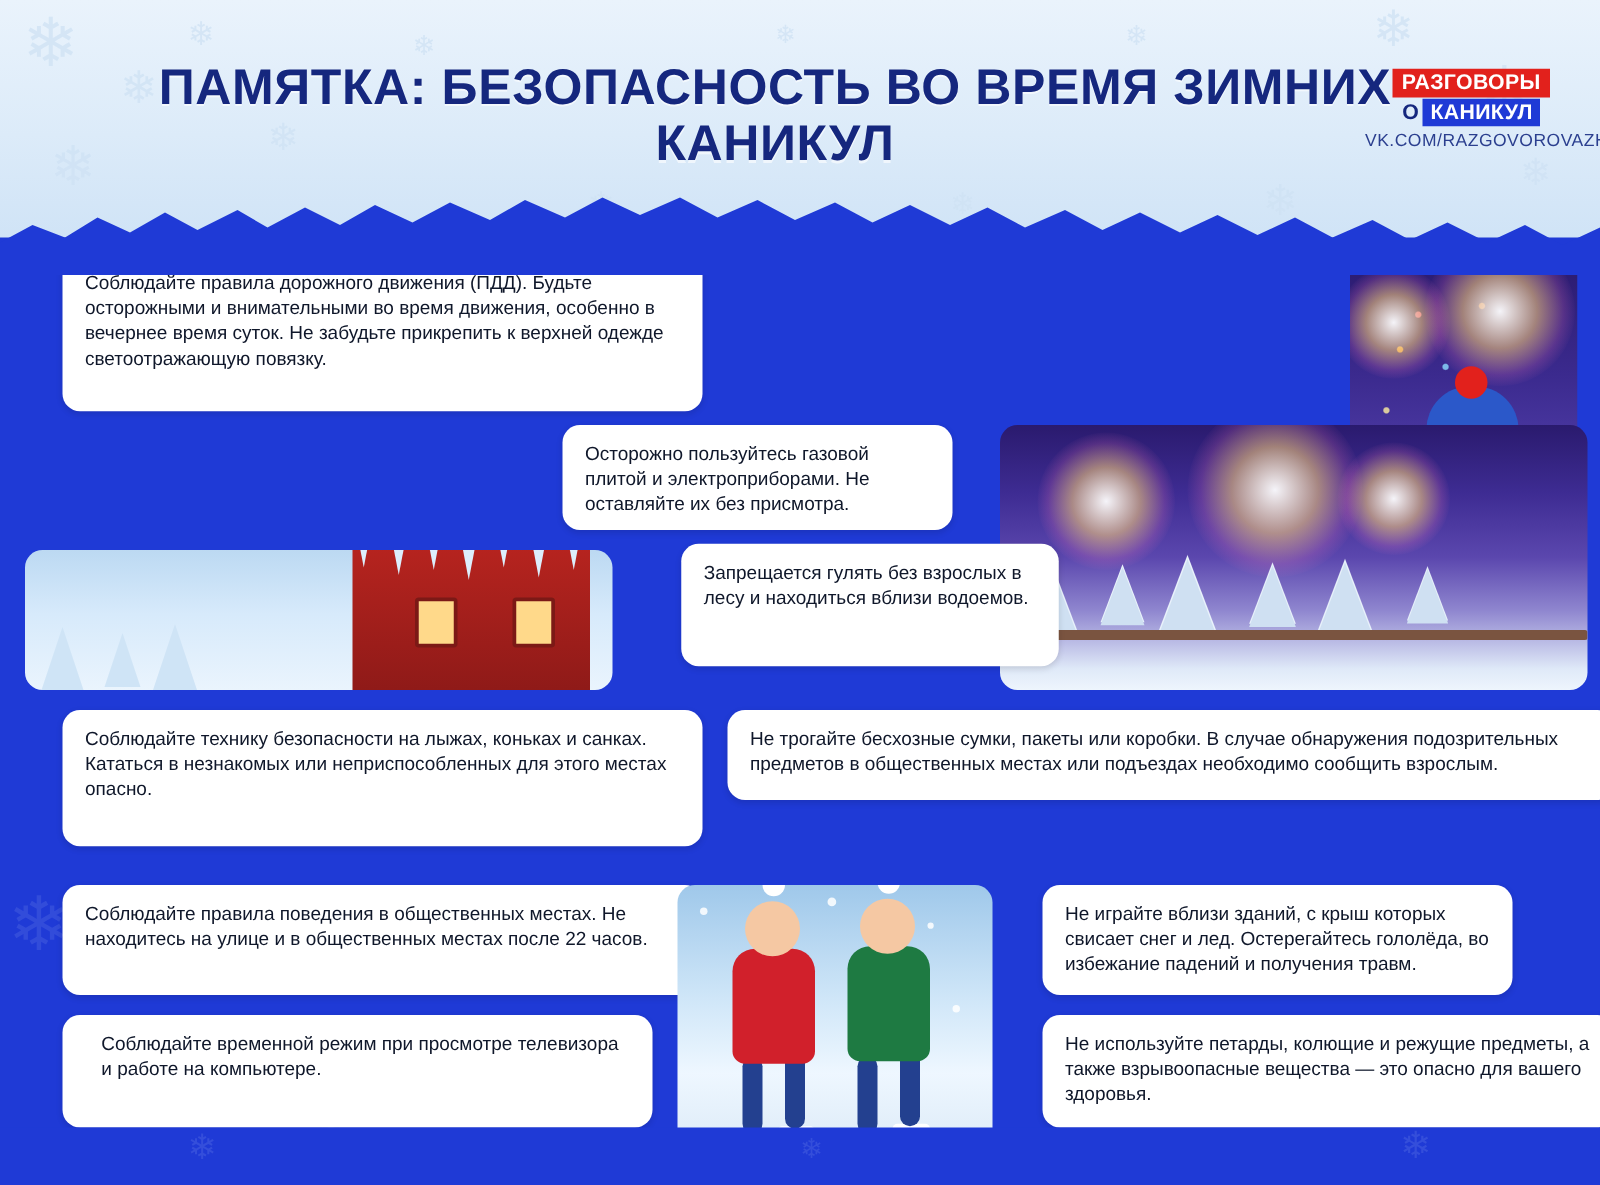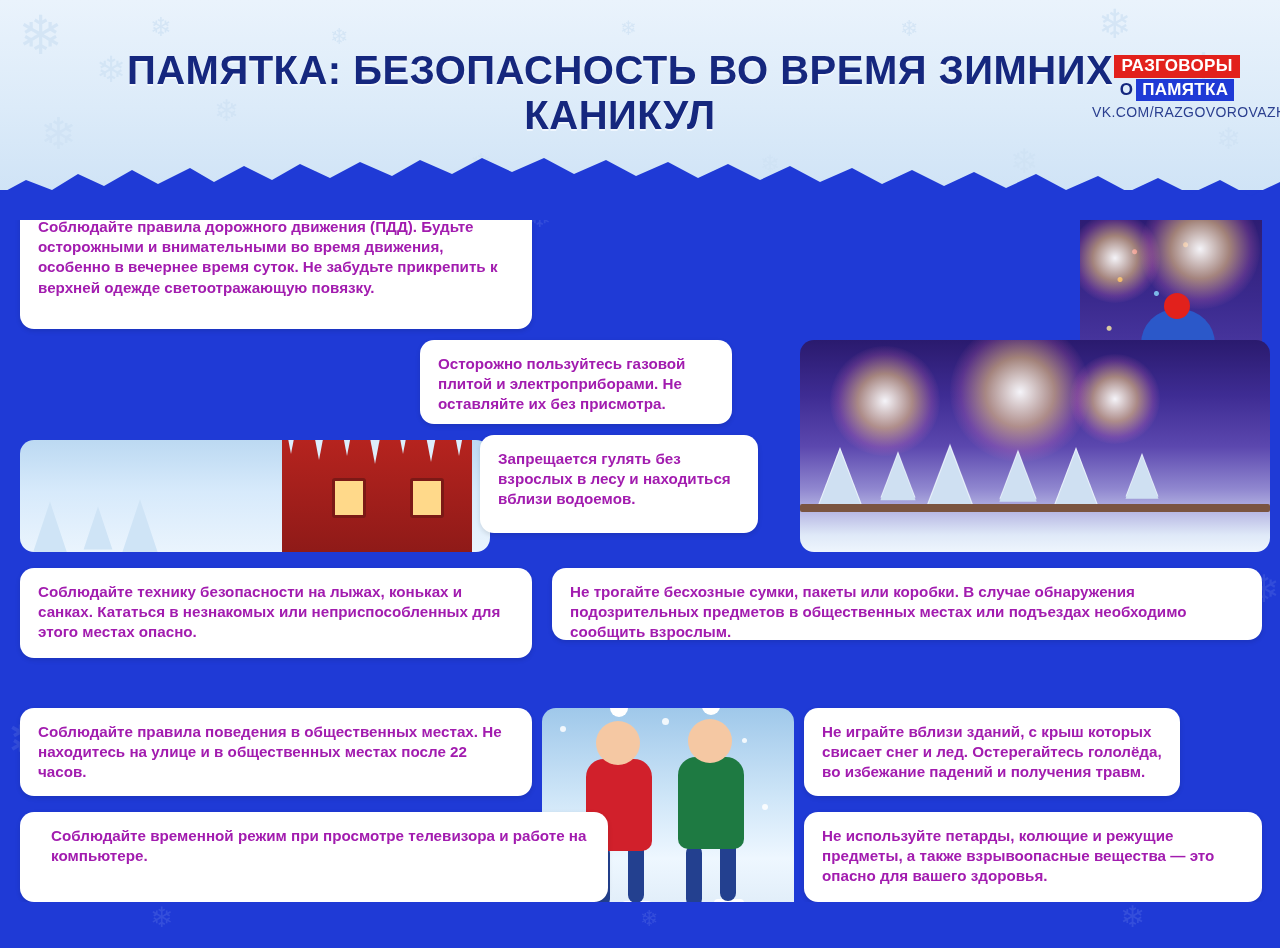--- a/index.html
+++ b/index.html
@@ -57,26 +57,27 @@
     background: #1f3ad6;
     overflow: hidden;
   }
   .board-flakes { position: absolute; inset: 0; pointer-events: none; }
   .board-flakes .snowflake { color: #4a62e0; opacity: .45; }
 
   .card {
     position: absolute;
     background: #ffffff;
     border-radius: 14px;
-    color: #a21caf;
+    color: #0f172a;
     font-size: 15.2px;
-    font-weight: bold;
+    font-weight: normal;
     line-height: 1.33;
     padding: 14px 18px;
     box-shadow: 0 2px 5px rgba(0,0,0,.12);
+    margin-left: 30px;
   }
   .photo {
     position: absolute;
     border-radius: 14px;
     overflow: hidden;
   }
 
   
   #photo-fireworks {
     background:
@@ -157,21 +158,21 @@
   <span class="snowflake" style="left:1010px;top:144px; font-size:34px;">❄</span>
   <span class="snowflake" style="left:1098px;top:4px;   font-size:40px;">❄</span>
   <span class="snowflake" style="left:1180px;top:46px;  font-size:56px;">❄</span>
   <span class="snowflake" style="left:1216px;top:124px; font-size:30px;">❄</span>
 
   <div class="header-title">ПАМЯТКА: БЕЗОПАСНОСТЬ ВО ВРЕМЯ ЗИМНИХ КАНИКУЛ</div>
 
   <div class="logo">
     <div><span class="logo-line1">РАЗГОВОРЫ</span></div>
     <div class="logo-line2">
-      <span>О</span><span class="hl">ПАМЯТКА</span>
+      <span>О</span><span class="hl">КАНИКУЛ</span>
     </div>
     <div class="logo-url">VK.COM/RAZGOVOROVAZHNOM</div>
   </div>
 </div>
 
 <svg class="torn" viewBox="0 0 1280 70" preserveAspectRatio="none">
   <path d="M0,44 L26,30 L52,40 L78,24 L104,36 L132,20 L158,34 L190,18 L214,32 L244,16 L272,30 L300,14
            L330,28 L360,12 L392,26 L420,10 L452,24 L482,8 L512,22 L544,8 L574,24 L606,10 L636,26
            L668,12 L698,28 L728,14 L760,30 L790,16 L820,32 L852,18 L882,34 L912,20 L944,36 L974,22
            L1006,38 L1036,24 L1066,40 L1098,26 L1128,42 L1158,28 L1190,44 L1220,30 L1250,46 L1280,32
@@ -239,25 +240,25 @@
     <div class="icicle" style="right:26px;  bottom:96px;"></div>
     <div class="icicle" style="right:54px;  bottom:90px;"></div>
     <div class="icicle" style="right:82px;  bottom:98px;"></div>
     <div class="icicle" style="right:110px; bottom:88px;"></div>
     <div class="icicle" style="right:138px; bottom:96px;"></div>
     <div class="icicle" style="right:166px; bottom:92px;"></div>
     <div class="icicle" style="right:194px; bottom:98px;"></div>
 
   </div>
 
-  <div class="card" id="c-forest" style="left:480px; top:245px; width:278px; height:98px;">
+  <div class="card" id="c-forest" style="left:515px; top:245px; width:302px; height:98px;">
     <span>Запрещается гулять без взрослых в лесу и находиться вблизи водоемов.</span>
   </div>
 
-  <div class="card" id="c-sport" style="left:20px; top:378px; width:512px; height:90px;">
+  <div class="card" id="c-sport" style="left:20px; top:378px; width:512px; height:109px;">
     <span>Соблюдайте технику безопасности на лыжах, коньках и санках. Кататься в незнакомых или неприспособленных для этого местах опасно.</span>
   </div>
 
   <div class="card" id="c-bags" style="left:552px; top:378px; width:710px; height:72px;">
     <span>Не трогайте бесхозные сумки, пакеты или коробки. В случае обнаружения подозрительных предметов в общественных местах или подъездах необходимо сообщить взрослым.</span>
   </div>
 
   <div class="card" id="c-public" style="left:20px; top:518px; width:512px; height:88px;">
     <span>Соблюдайте правила поведения в общественных местах. Не находитесь на улице и в общественных местах после 22 часов.</span>
   </div>
@@ -290,21 +291,21 @@
 
       <div class="pom2" style="left:36px; bottom:202px;"></div>
     </div>
 
   </div>
 
   <div class="card" id="c-roofs" style="left:804px; top:518px; width:376px; height:88px;">
     <span>Не играйте вблизи зданий, с крыш которых свисает снег и лед. Остерегайтесь гололёда, во избежание падений и получения травм.</span>
   </div>
 
-  <div class="card" id="c-tv" style="left:20px; top:622px; width:588px; height:90px;padding-left:31px;">
+  <div class="card" id="c-tv" style="left:20px; top:622px; width:472px; height:90px;padding-left:31px;">
     <span>Соблюдайте временной режим при просмотре телевизора и работе на компьютере.</span>
   </div>
 
   <div class="card" id="c-firecrackers" style="left:804px; top:622px; width:458px; height:90px;">
     <span>Не используйте петарды, колющие и режущие предметы, а также взрывоопасные вещества — это опасно для вашего здоровья.</span>
   </div>
 </div>
 
 <div class="bottom-strip">
   <span class="snowflake" style="left:150px; top:2px;  font-size:28px;">❄</span>

